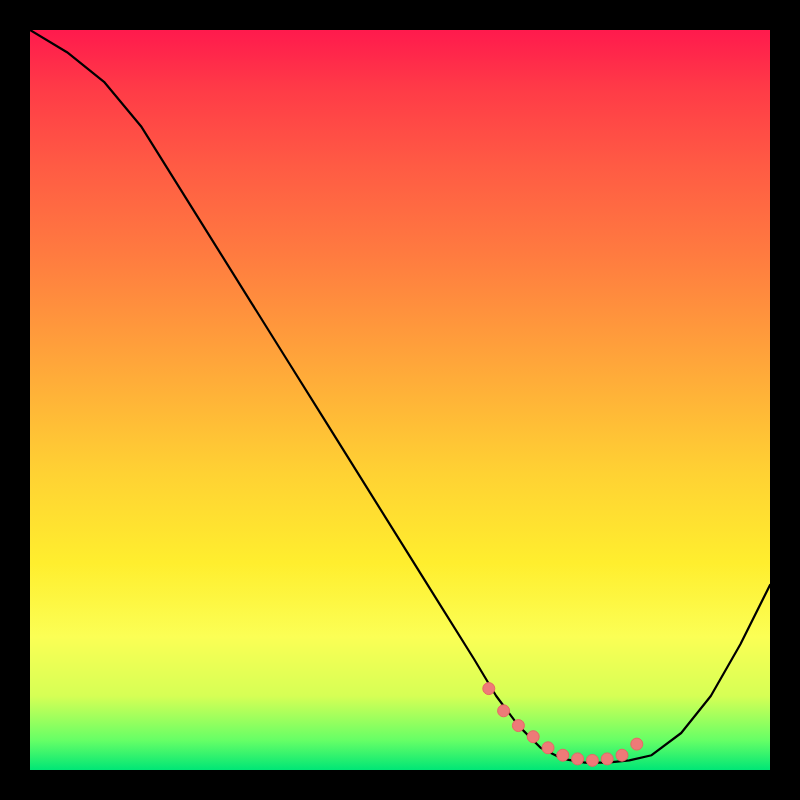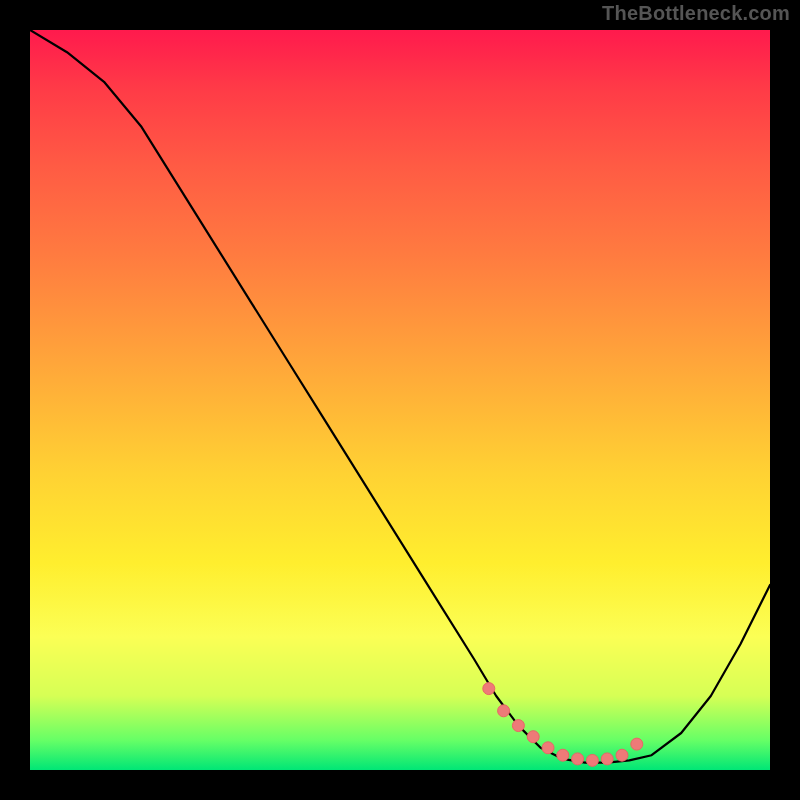--- a/index.html
+++ b/index.html
@@ -57,21 +57,20 @@
     position: absolute;
     inset: 0;
     width: 100%;
     height: 100%;
   }
 </style>
 </head>
 <body>
 
 <div class="frame">
-  <div class="watermark">TheBottleneck.com</div>
 
   <div class="plot-area">
     <div class="gradient"></div>
     <svg class="curve" viewBox="0 0 740 740" preserveAspectRatio="none">
       <path id="curve-path" fill="none" stroke-width="2.2" stroke-linecap="round" stroke-linejoin="round" d="M0.00 0.00 L37.00 22.20 L74.00 51.80 L111.00 96.20 L148.00 155.40 L185.00 214.60 L222.00 273.80 L259.00 333.00 L296.00 392.20 L333.00 451.40 L370.00 510.60 L407.00 569.80 L444.00 629.00 L466.20 666.00 L488.40 695.60 L510.60 717.80 L532.80 728.90 L555.00 732.60 L577.20 732.60 L599.40 730.38 L621.60 725.20 L651.20 703.00 L680.80 666.00 L710.40 614.20 L740.00 555.00" stroke="#000000"></path>
       <g id="markers-group">
           <circle cx="458.80" cy="658.60" r="6" fill="#ee7a78" stroke="#e86765" stroke-width="1"></circle>
           <circle cx="473.60" cy="680.80" r="6" fill="#ee7a78" stroke="#e86765" stroke-width="1"></circle>
           <circle cx="488.40" cy="695.60" r="6" fill="#ee7a78" stroke="#e86765" stroke-width="1"></circle>
           <circle cx="503.20" cy="706.70" r="6" fill="#ee7a78" stroke="#e86765" stroke-width="1"></circle>

